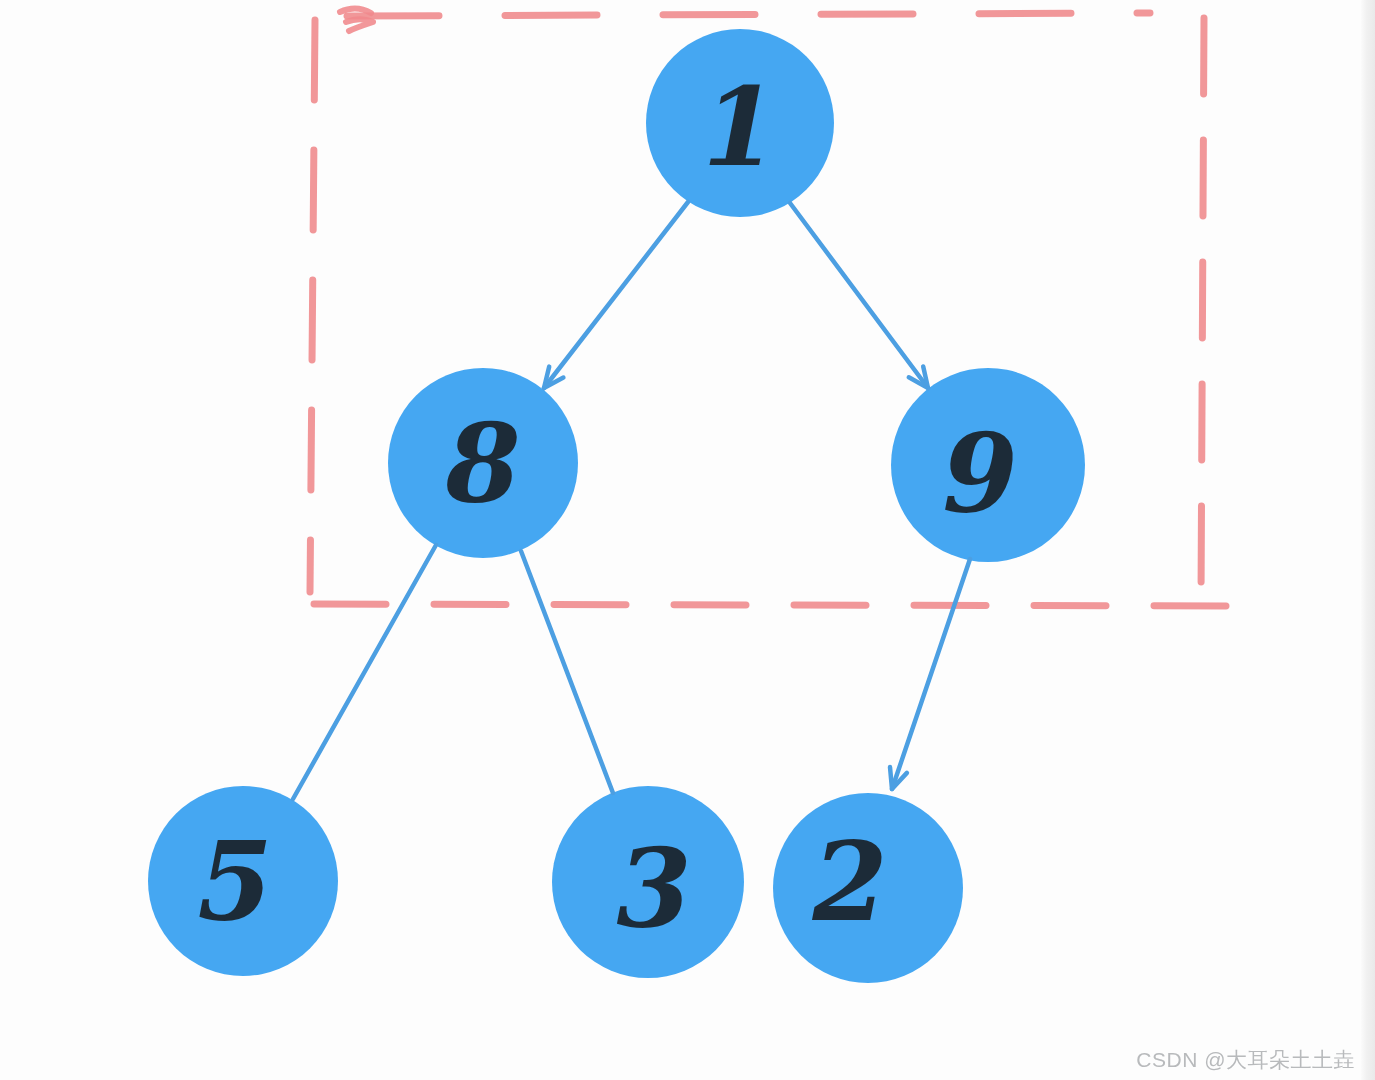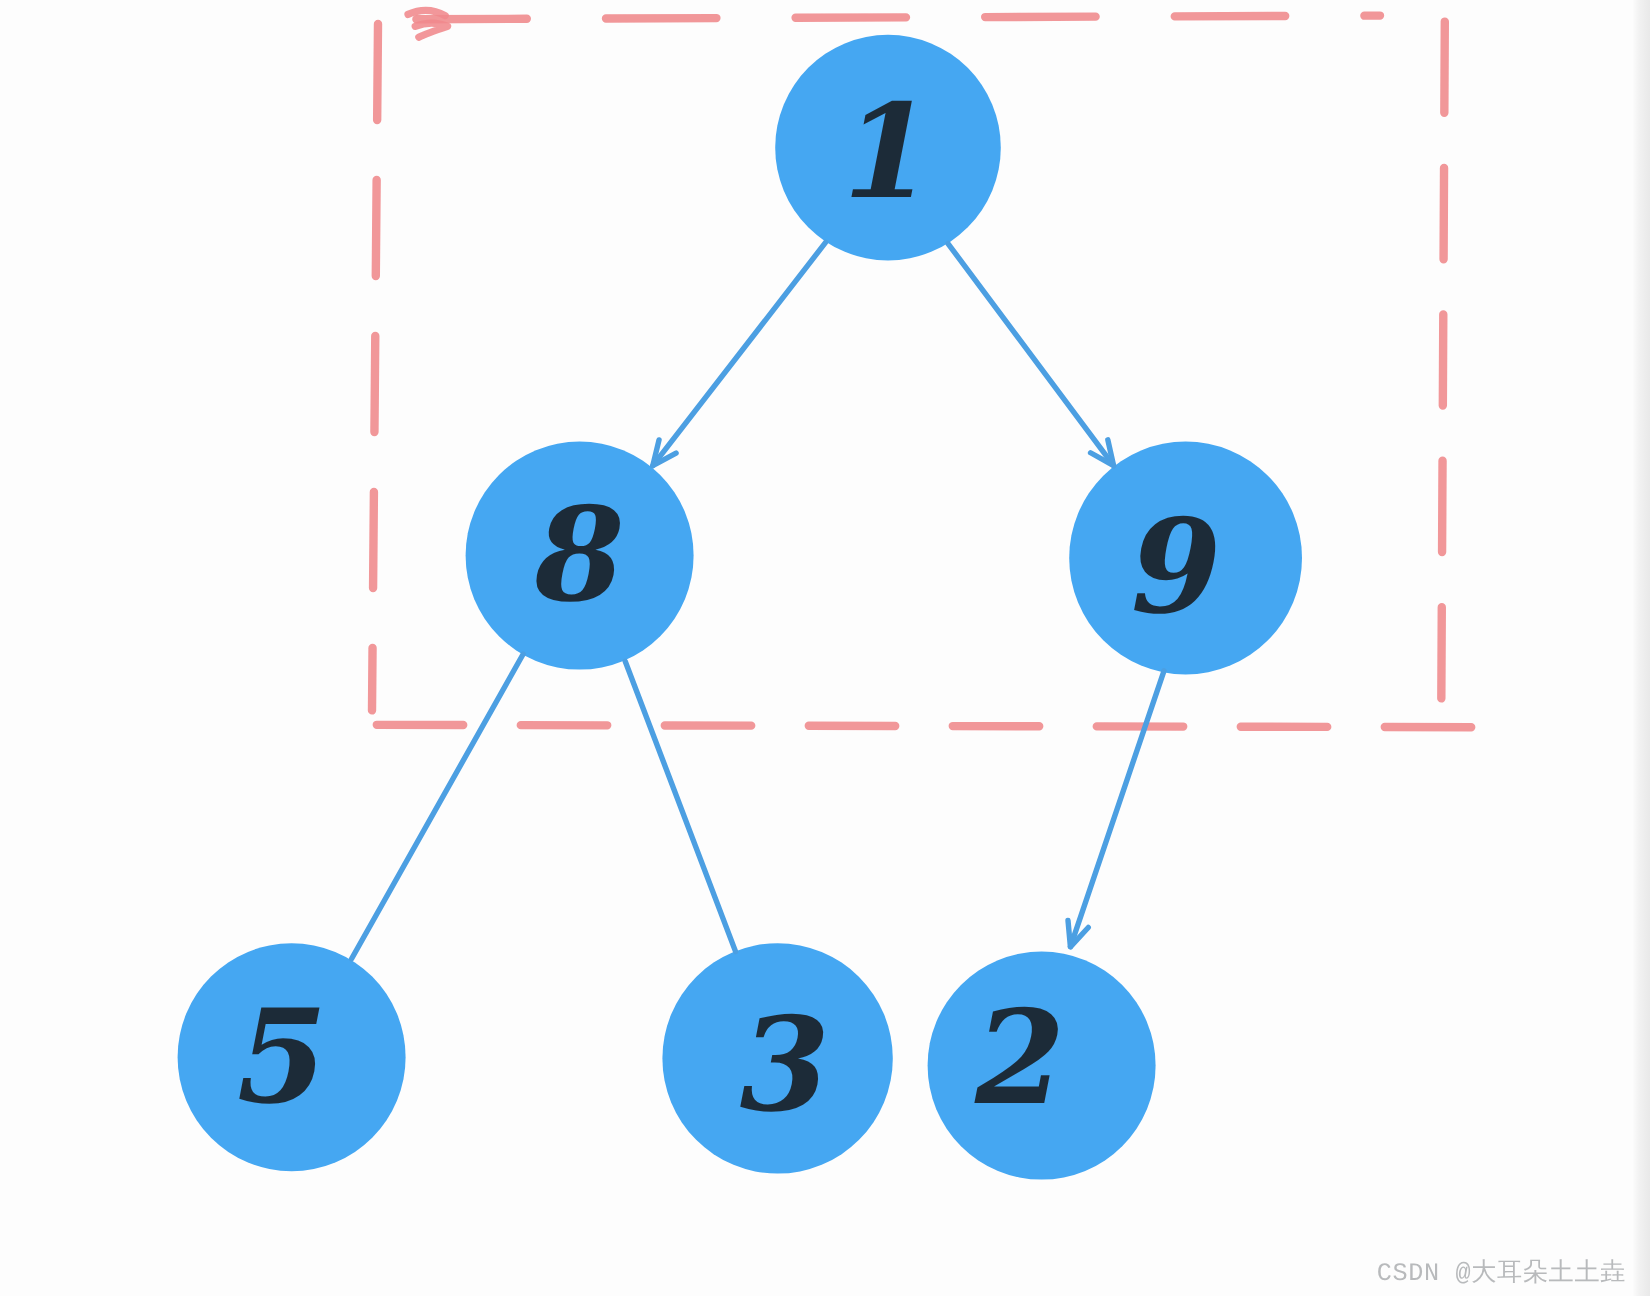--- a/index.html
+++ b/index.html
@@ -25,21 +25,21 @@
     height: 1080px;
     display: block;
   }
   .watermark {
     position: absolute;
     right: 20px;
     bottom: 6px;
     font-size: 21px;
     letter-spacing: 0.5px;
     color: #b8babc;
-    font-family: Liberation Mono, monospace;
+    font-family: Liberation Sans, sans-serif;
     user-select: none;
   }
   .right-strip {
     position: absolute;
     right: 0;
     top: 0;
     width: 14px;
     height: 100%;
     background: linear-gradient(to right, #fbfbfb 0%, #f1f1f1 40%, #e9e9e9 100%);
   }

